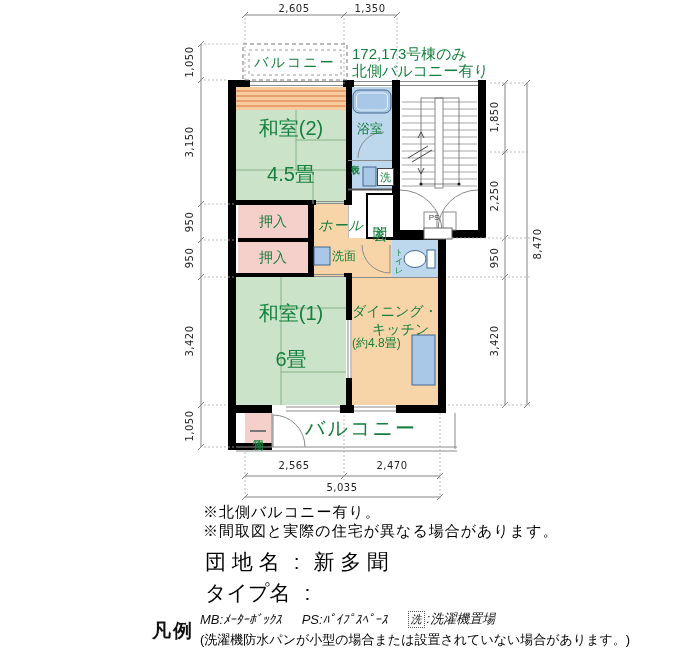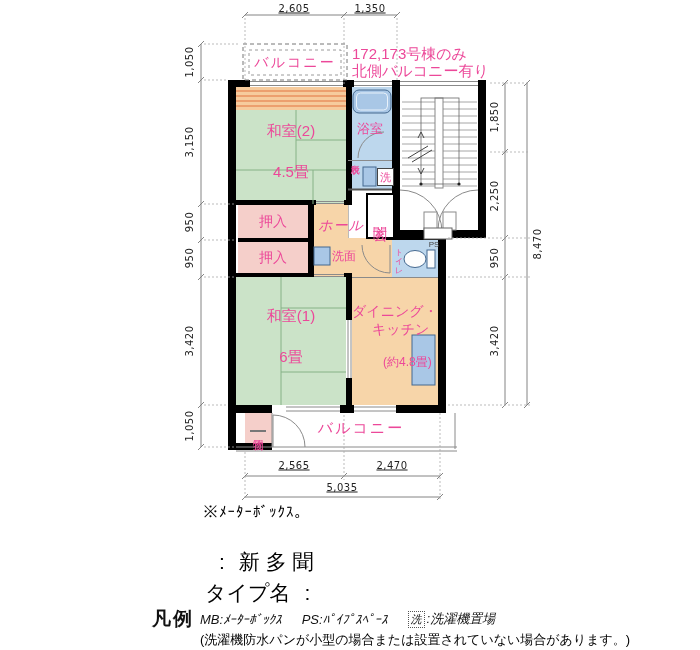--- a/index.html
+++ b/index.html
@@ -5,38 +5,38 @@
   html,body{margin:0;padding:0;background:#fff;}
   body{font-family:"Liberation Sans",sans-serif;color:#111;}
   #stage{position:relative;width:700px;height:650px;background:#fff;overflow:hidden;}
   .room{position:absolute;z-index:1;}
   .bg-tatami{background:#cbe3c8;}
   .bg-service{background:#f7d5a9;}
   .bg-closet{background:#f5cfca;}
   .bg-wet{background:#bdd7ed;}
   .bg-white{background:#fff;}
   .bg-stripe{background:repeating-linear-gradient(180deg,#f6cb9d 0 3px,#ec9f6e 3px 5px);}
-  .lbl{position:absolute;z-index:3;color:#ec4899;line-height:1.15;white-space:nowrap;}
+  .lbl{position:absolute;z-index:3;color:#15803d;line-height:1.15;white-space:nowrap;}
   .c{display:flex;align-items:center;justify-content:center;text-align:center;}
   .col{display:flex;flex-direction:column;align-items:center;justify-content:center;text-align:center;}
   .vtext{writing-mode:vertical-rl;text-orientation:upright;letter-spacing:0px;}
-  .f15{font-size:15px;gap:23px;} .f14{font-size:14px;} .f13{font-size:13px;} .f12{font-size:12px;}
+  .f15{font-size:20px;gap:23px;} .f14{font-size:14px;} .f13{font-size:13px;} .f12{font-size:12px;}
   .f11{font-size:11px;} .f9{font-size:9px;} .f8{font-size:8px;}
   .dim{position:absolute;z-index:4;font-family:"DejaVu Sans",sans-serif;font-size:10px;color:#222;
-       transform:translate(-50%,-50%);white-space:nowrap;letter-spacing:.5px;text-decoration:underline;}
+       transform:translate(-50%,-50%);white-space:nowrap;letter-spacing:.5px;}
   .dimv{position:absolute;z-index:4;font-family:"DejaVu Sans",sans-serif;font-size:10px;color:#222;
        transform:translate(-50%,-50%) rotate(-90deg);white-space:nowrap;letter-spacing:.5px;}
   svg.lines{position:absolute;left:0;top:0;z-index:2;pointer-events:none;}
   .mark-box{border:1px solid #444;background:#fff;z-index:3;}
   .genkan-box{border:2px solid #000;background:#fff;z-index:3;}
   .mono-box{background:#fff;border:1px solid #777;z-index:3;padding:0 1px;}
   .note-line{position:absolute;font-size:15px;letter-spacing:1px;color:#000;}
   .estate-line{position:absolute;font-size:21px;color:#000;display:flex;align-items:baseline;}
   .estate-line .gap{margin:0 14px;}
-  .legend-title{position:absolute;font-size:19px;font-weight:bold;letter-spacing:2px;}
+  .legend-title{position:absolute;font-size:19px;font-weight:bold;letter-spacing:2px;margin-top:12px;}
   .legend-row{position:absolute;font-size:13px;display:flex;align-items:center;font-style:italic;}
   .legend-row .item{margin-right:20px;}
   .legend-washer{border:1px dotted #555;font-size:11px;padding:0 2px;margin-right:2px;}
   .legend-note{position:absolute;font-size:13px;color:#000;}
 </style>
 </head>
 <body>
 
 <div id="stage">
 
@@ -197,28 +197,28 @@
   <div class="lbl vtext f8" style="left:394px;top:243px;height:32px;">トイレ</div>
 
   <div class="lbl col f15" style="left:236px;top:308px;width:110px;height:56px;">
     <div>和室(1)</div>
     <div>6畳</div>
   </div>
 
   <div class="lbl" style="left:352px;top:303px;width:77px;text-align:left;">
     <div class="f14">ダイニング・</div>
     <div class="f14" style="margin-top:2px;margin-left:20px;">キッチン</div>
-    <div class="f12" style="margin-top:19px;padding-left:31px;">(約4.8畳)</div>
+    <div class="f12" style="margin-top:0;">(約4.8畳)</div>
   </div>
 
   <div class="lbl c" style="left:249px;top:416px;width:18px;height:29px;">
     <span class="vtext f11 mono-box">物置</span>
   </div>
   <div class="lbl c f15" style="left:300px;top:419px;width:122px;height:18px;letter-spacing:2px;">バルコニー</div>
-  <div class="lbl c f8" style="left:424px;top:239px;width:20px;height:11px;color:#444;">PS</div>
+  <div class="lbl c f8" style="left:424px;top:212px;width:20px;height:11px;color:#444;">PS</div>
 
   <div class="dim" style="left:294px;top:8px;">2,605</div>
   <div class="dim" style="left:370px;top:8px;">1,350</div>
 
   <div class="dimv" style="left:189px;top:62px;">1,050</div>
   <div class="dimv" style="left:189px;top:142px;">3,150</div>
   <div class="dimv" style="left:189px;top:222px;">950</div>
   <div class="dimv" style="left:189px;top:258px;">950</div>
   <div class="dimv" style="left:189px;top:341px;">3,420</div>
   <div class="dimv" style="left:189px;top:426px;">1,050</div>
@@ -226,23 +226,25 @@
   <div class="dimv" style="left:494px;top:117px;">1,850</div>
   <div class="dimv" style="left:494px;top:196px;">2,250</div>
   <div class="dimv" style="left:494px;top:258px;">950</div>
   <div class="dimv" style="left:494px;top:341px;">3,420</div>
   <div class="dimv" style="left:537px;top:244px;">8,470</div>
 
   <div class="dim" style="left:294px;top:465px;">2,565</div>
   <div class="dim" style="left:392px;top:465px;">2,470</div>
   <div class="dim" style="left:342px;top:487px;">5,035</div>
 
-  <div class="note-line" style="left:203px;top:503px;">※ﾒｰﾀｰﾎﾞｯｸｽ。</div>
+  <div class="note-line" style="left:203px;top:503px;">※北側バルコニー有り。</div>
+  <div class="note-line" style="left:203px;top:522px;">※間取図と実際の住宅が異なる場合があります。</div>
 
   <div class="estate-line" style="left:205px;top:548px;">
+    <span>団 地 名</span>
     <span class="gap">:</span>
     <span>新 多 聞</span>
   </div>
   <div class="estate-line" style="left:205px;top:579px;">
     <span>タイプ名</span>
     <span class="gap">:</span>
   </div>
 
   <div class="legend-title" style="left:152px;top:606px;">凡例</div>
   <div class="legend-row" style="left:200px;top:610px;">

